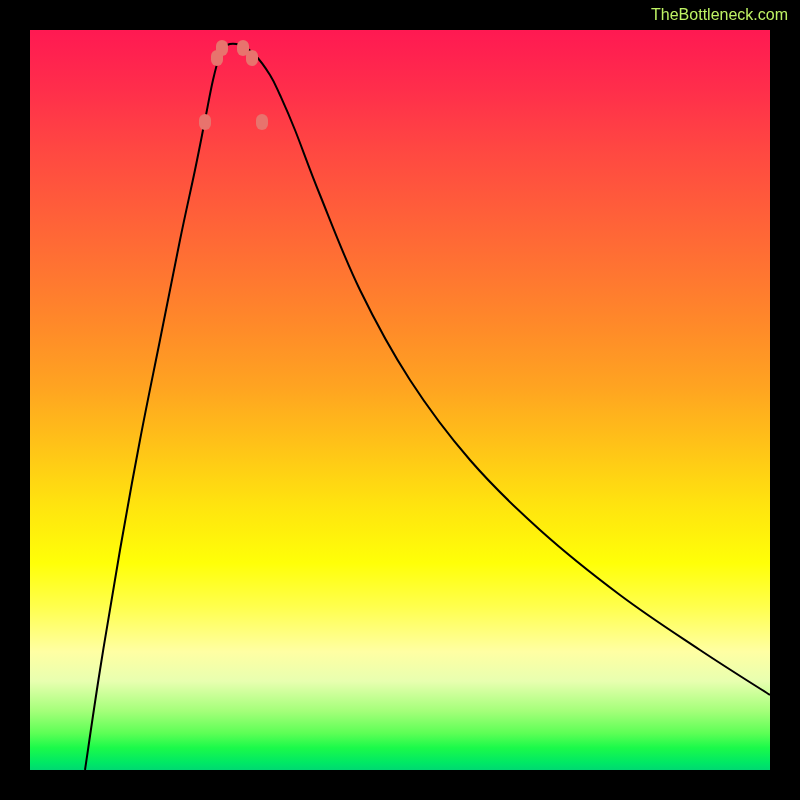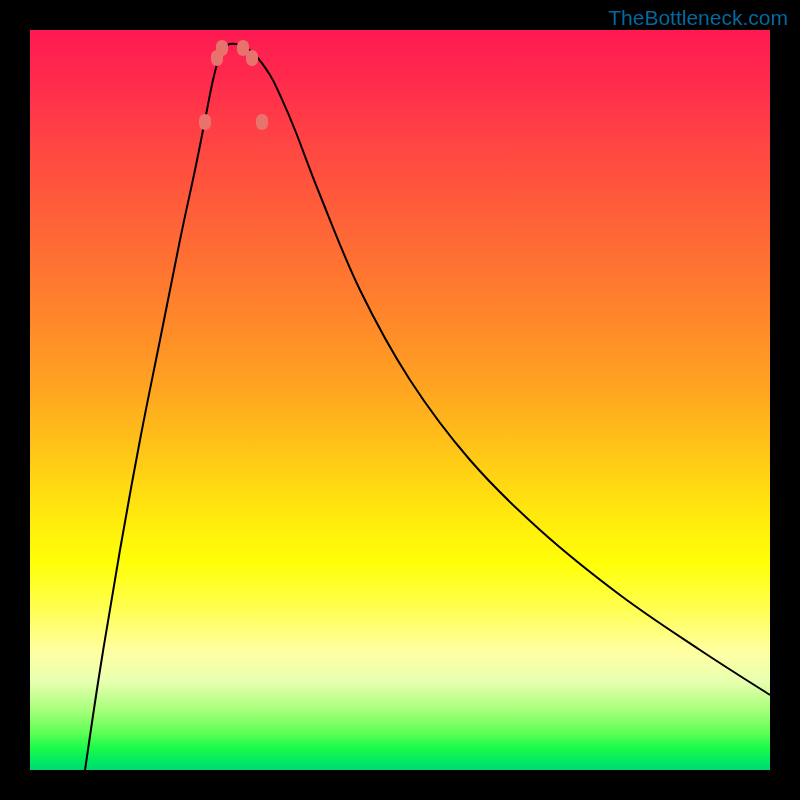--- a/index.html
+++ b/index.html
@@ -11,22 +11,22 @@
       width: 800px;
       height: 800px;
       background: #000;
       position: relative;
       font-family: Arial, sans-serif;
     }
     .watermark {
       position: absolute;
       top: 6px;
       right: 12px;
-      color: #0369a1;
-      font-size: 21px;
+      color: #bef264;
+      font-size: 16px;
       font-weight: normal;
       z-index: 10;
     }
     .chart-area {
       position: absolute;
       top: 30px;
       left: 30px;
       width: 740px;
       height: 740px;
       background: linear-gradient(to bottom,

